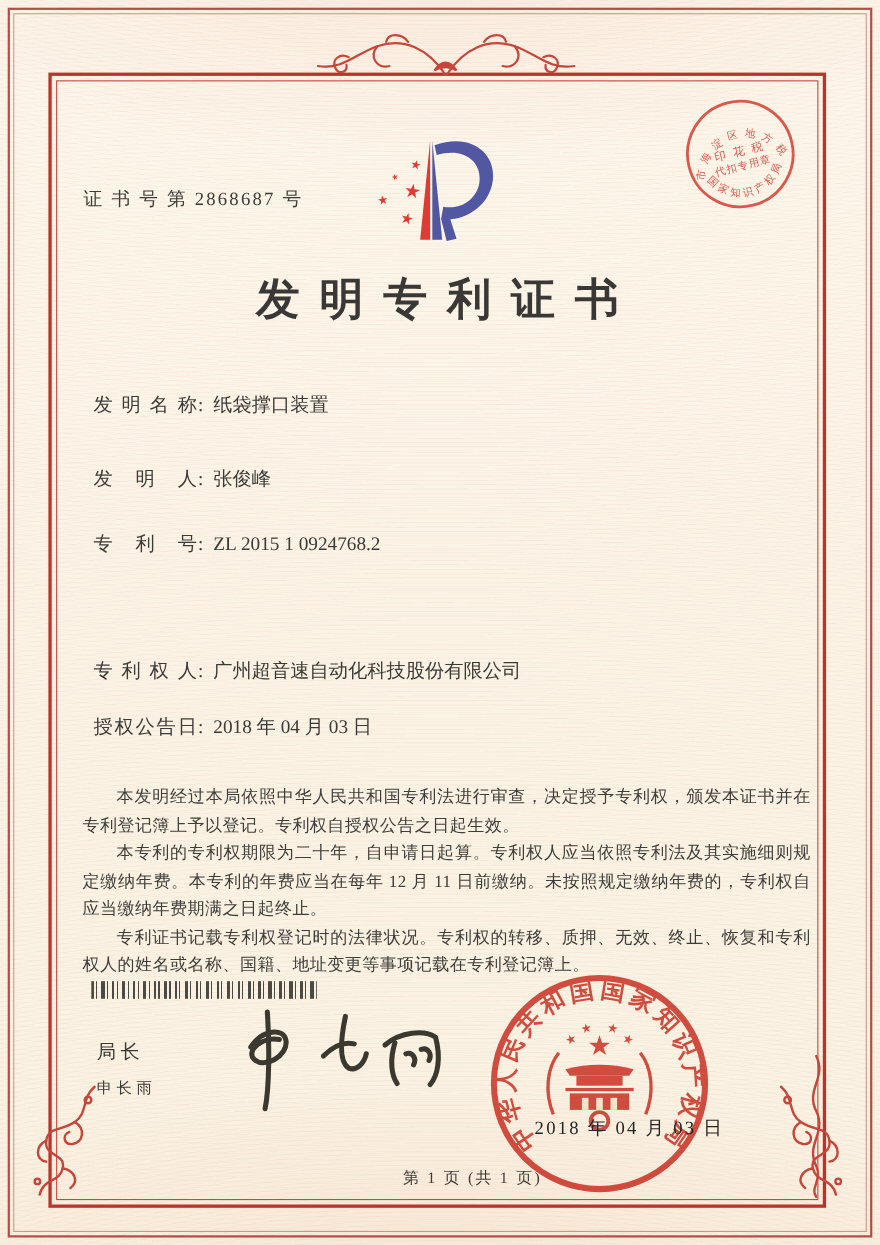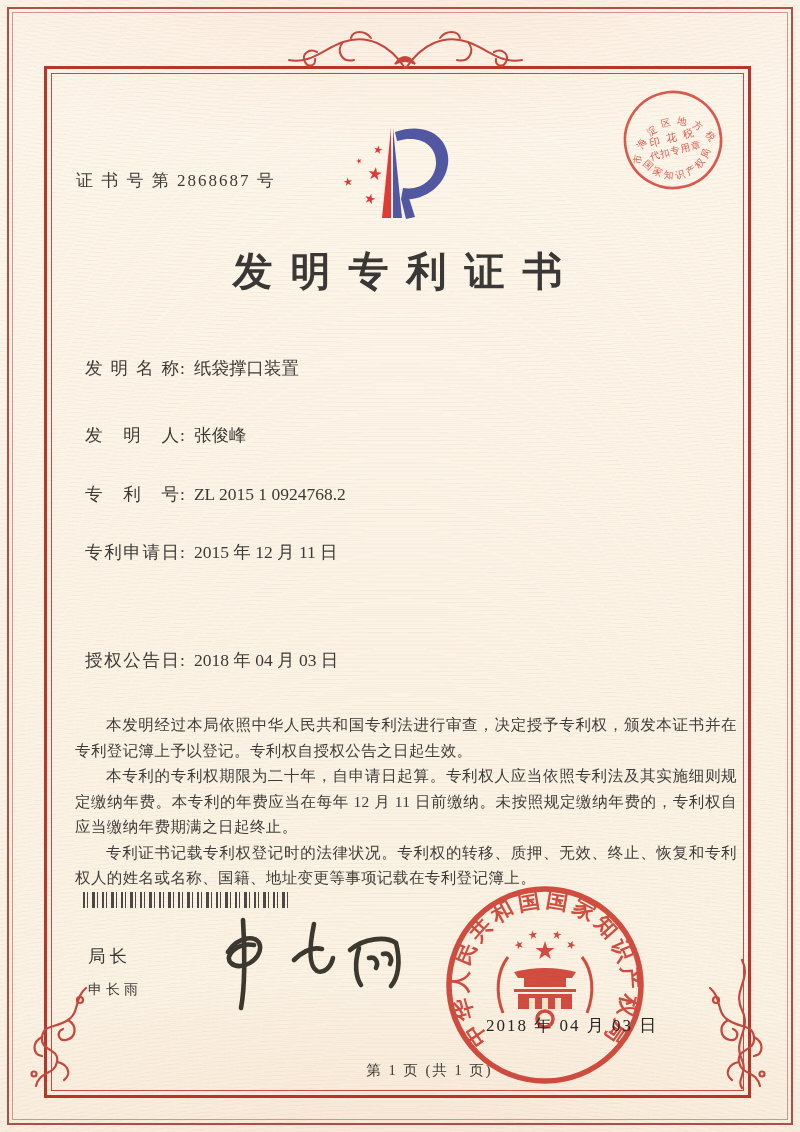--- a/index.html
+++ b/index.html
@@ -124,22 +124,22 @@
 
   <div class="field" style="top:356px">
     <span class="flabel">发明名称</span><span class="fcolon">:</span><span class="fvalue">纸袋撑口装置</span>
   </div>
   <div class="field" style="top:423px">
     <span class="flabel">发明人</span><span class="fcolon">:</span><span class="fvalue">张俊峰</span>
   </div>
   <div class="field" style="top:482px">
     <span class="flabel">专利号</span><span class="fcolon">:</span><span class="fvalue">ZL 2015 1 0924768.2</span>
   </div>
-  <div class="field" style="top:540px">
-    <span class="flabel">专利申请日</span><span class="fcolon">:</span><span class="fvalue">2015 年 12 月 11 日</span>
+  <div class="field" style="top:597px">
+    <span class="flabel">专利权人</span><span class="fcolon">:</span><span class="fvalue">广州超音速自动化科技股份有限公司</span>
   </div>
   <div class="field" style="top:648px">
     <span class="flabel">授权公告日</span><span class="fcolon">:</span><span class="fvalue">2018 年 04 月 03 日</span>
   </div>
 
   <div class="paras">
     <p>本发明经过本局依照中华人民共和国专利法进行审查，决定授予专利权，颁发本证书并在专利登记簿上予以登记。专利权自授权公告之日起生效。</p>
     <p>本专利的专利权期限为二十年，自申请日起算。专利权人应当依照专利法及其实施细则规定缴纳年费。本专利的年费应当在每年 12 月 11 日前缴纳。未按照规定缴纳年费的，专利权自应当缴纳年费期满之日起终止。</p>
     <p>专利证书记载专利权登记时的法律状况。专利权的转移、质押、无效、终止、恢复和专利权人的姓名或名称、国籍、地址变更等事项记载在专利登记簿上。</p>
   </div>

